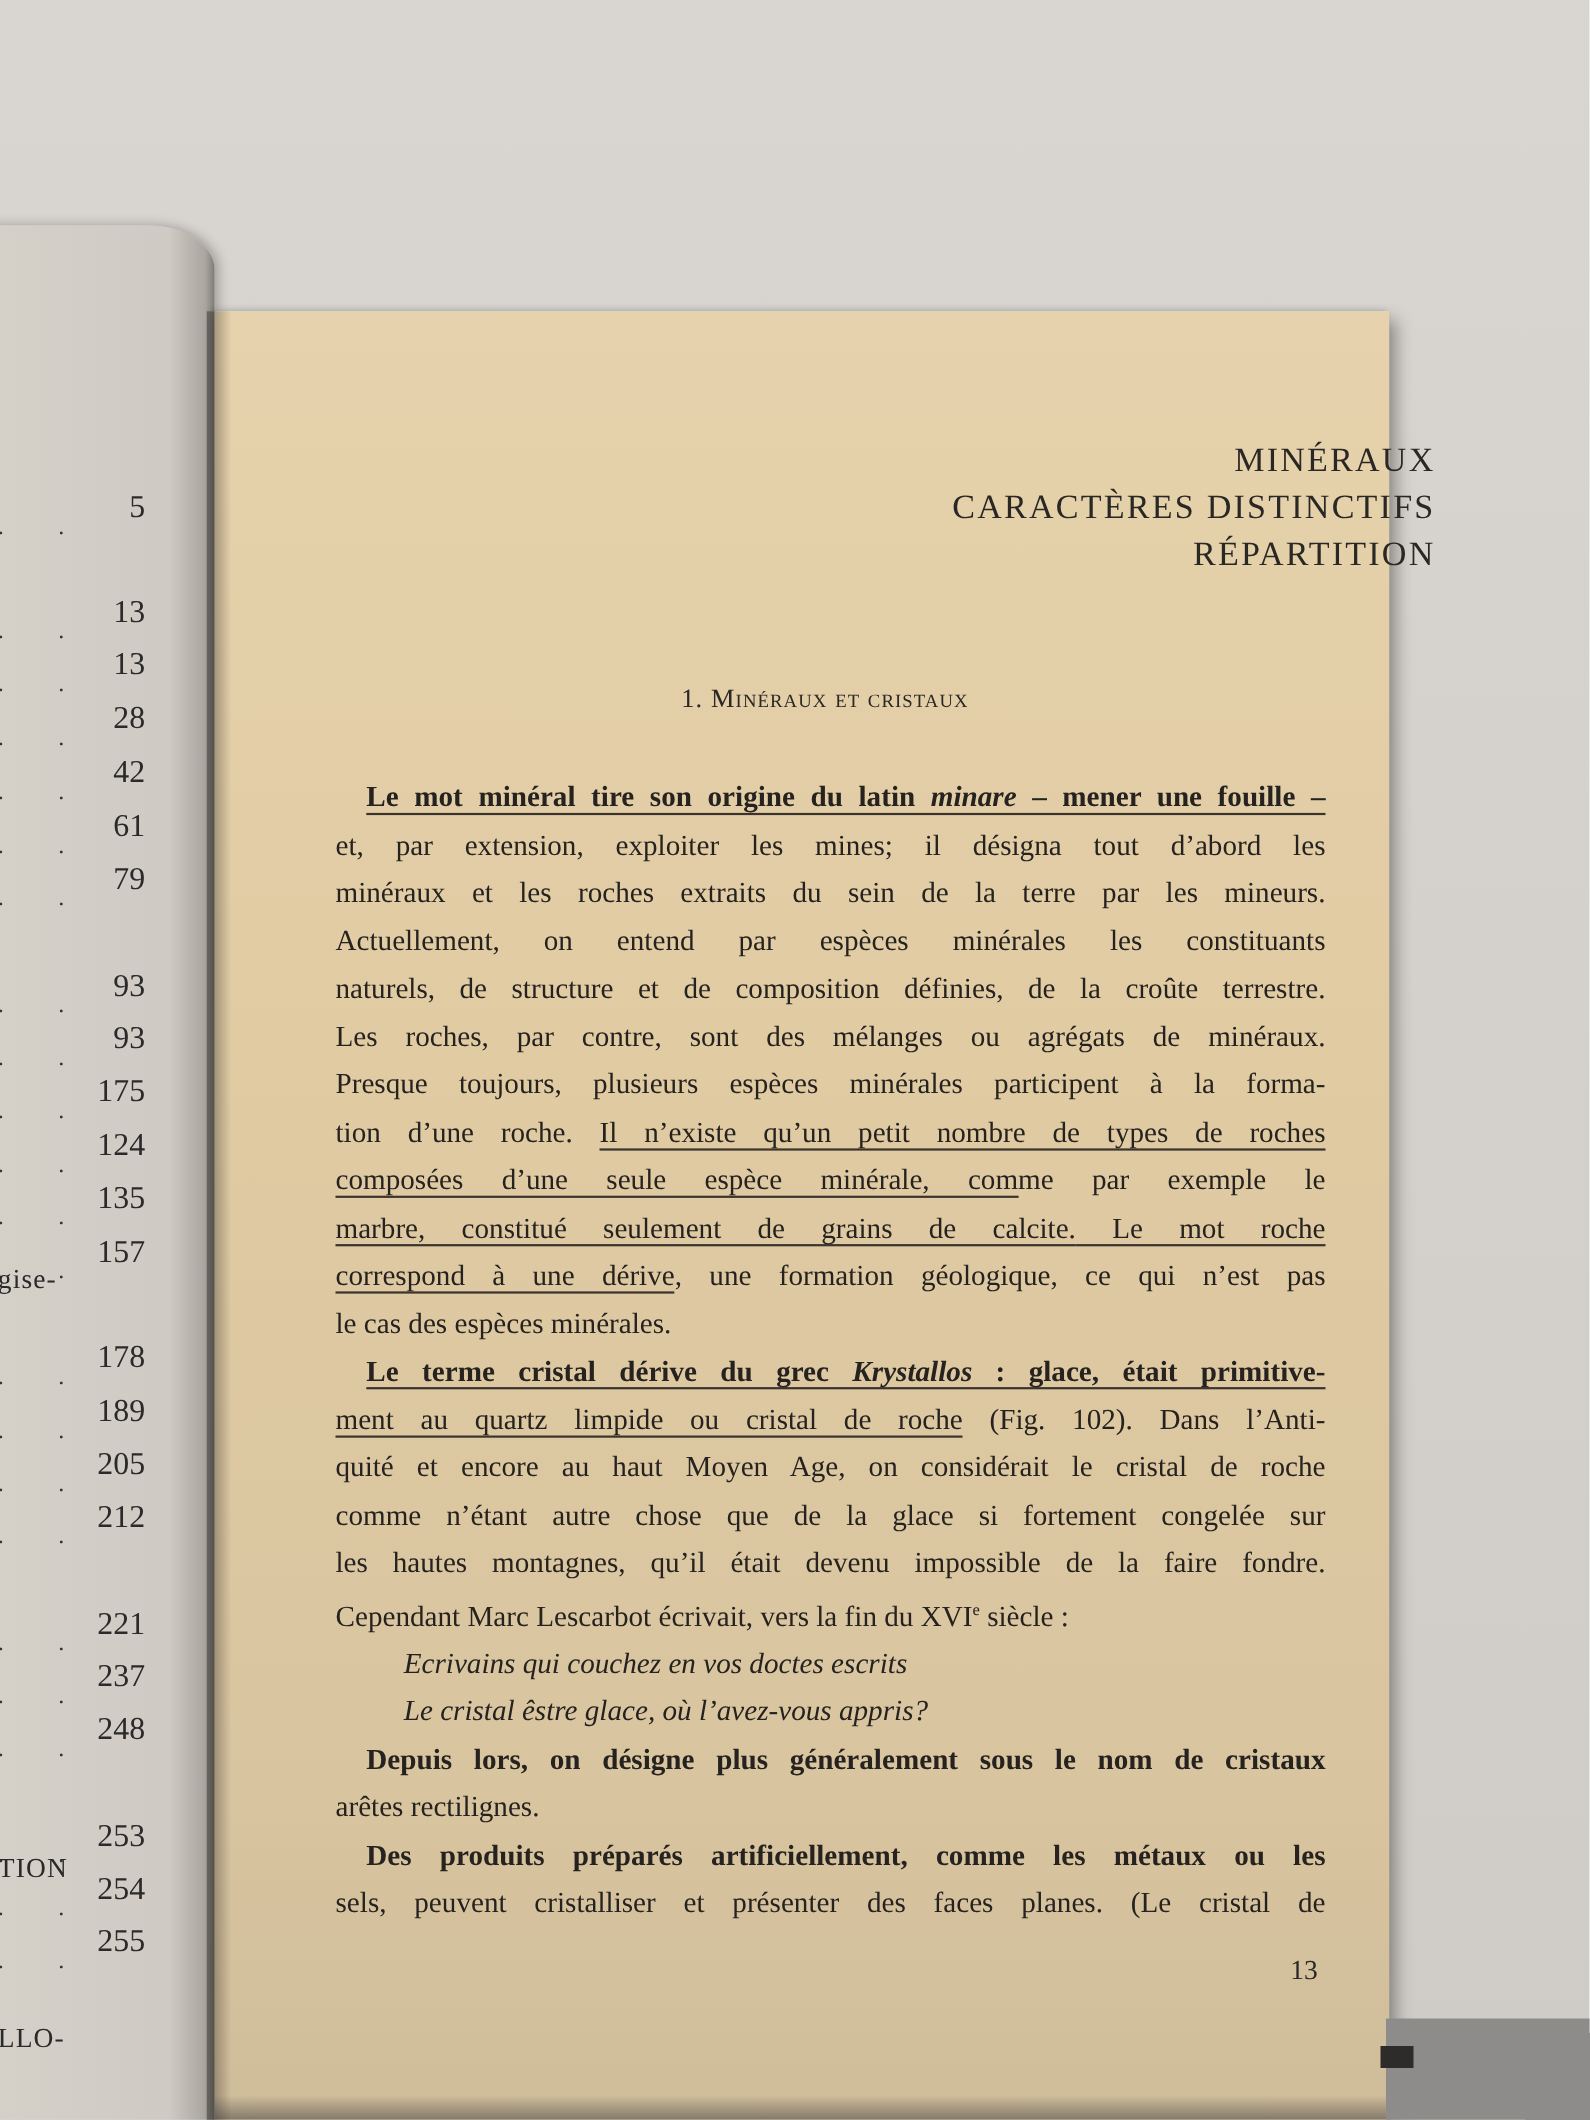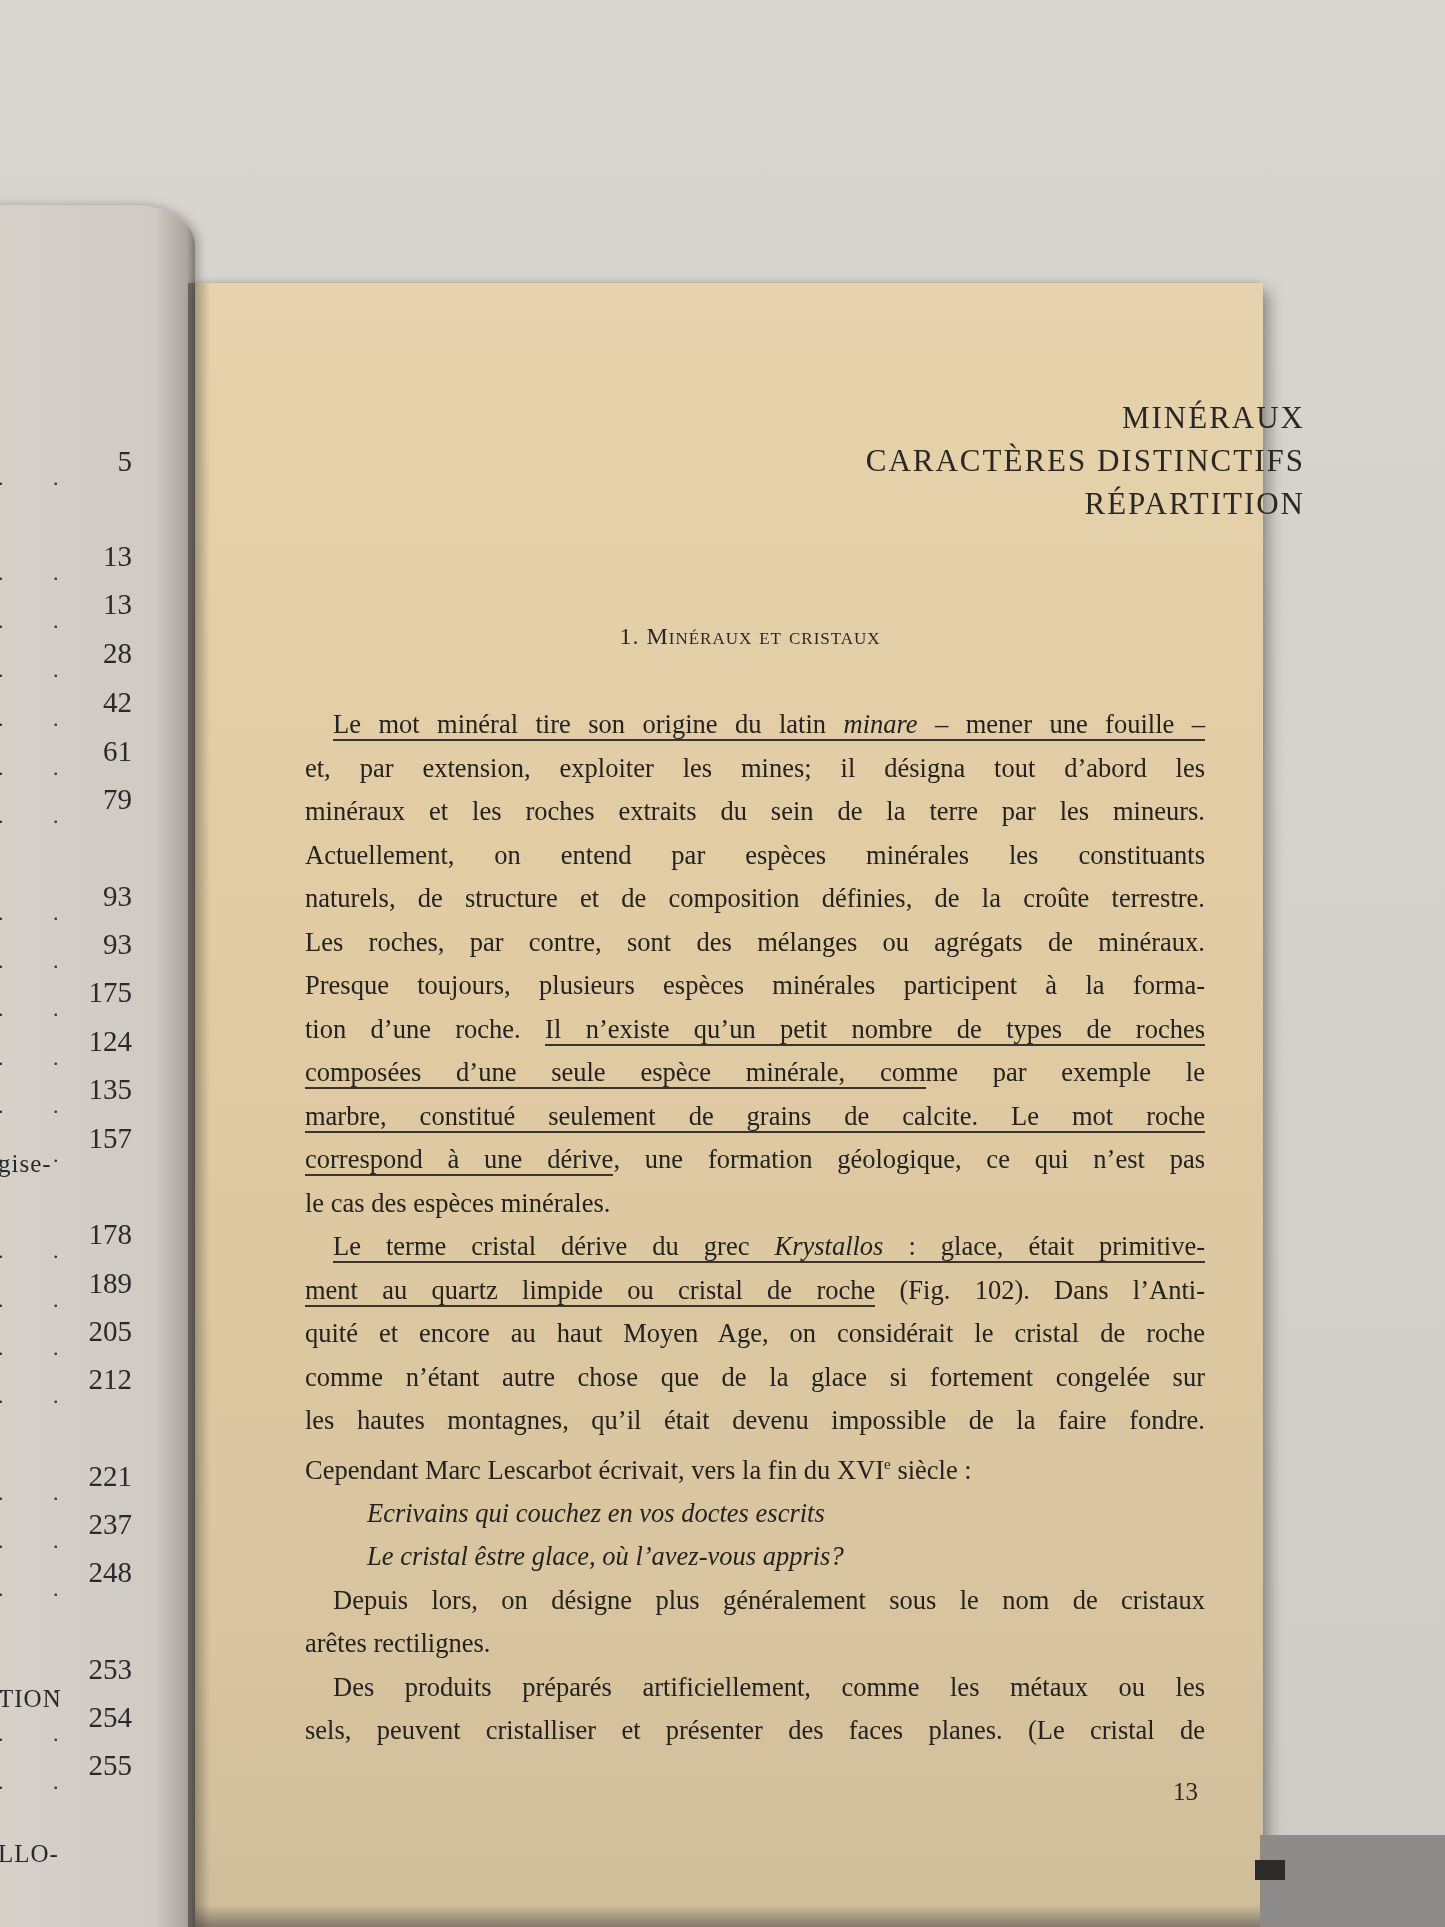--- a/index.html
+++ b/index.html
@@ -45,21 +45,21 @@
       position: absolute; left: 0; top: 340px; width: 1110px; text-align: center;
       font-size: 24px; letter-spacing: 1px; color: #2a2825; font-variant: small-caps;
     }
     .body-text {
       position: absolute; left: 110px; top: 420px; width: 900px;
       font-size: 26.5px; line-height: 43.5px; color: #25221f; text-align: justify;
     }
     .body-text p { margin: 0; }
     .line { display: block; text-align: justify; text-align-last: justify; white-space: nowrap; }
     .line.last { text-align-last: left; }
-    .indent { padding-left: 28px; }
+    .indent { padding-left: 28px; font-weight: bold; }
     .u { border-bottom: 2px solid #3a342d; }
     .verse {
       display: block; padding-left: 62px; font-style: italic; white-space: nowrap;
     }
     .page-number {
       position: absolute; right: 65px; top: 1495px; font-size: 25px; color: #2a2825;
     }
     .table-edge {
       position: absolute; left: 1260px; top: 1835px; width: 190px; height: 100px;
       background: #8e8c8a;

